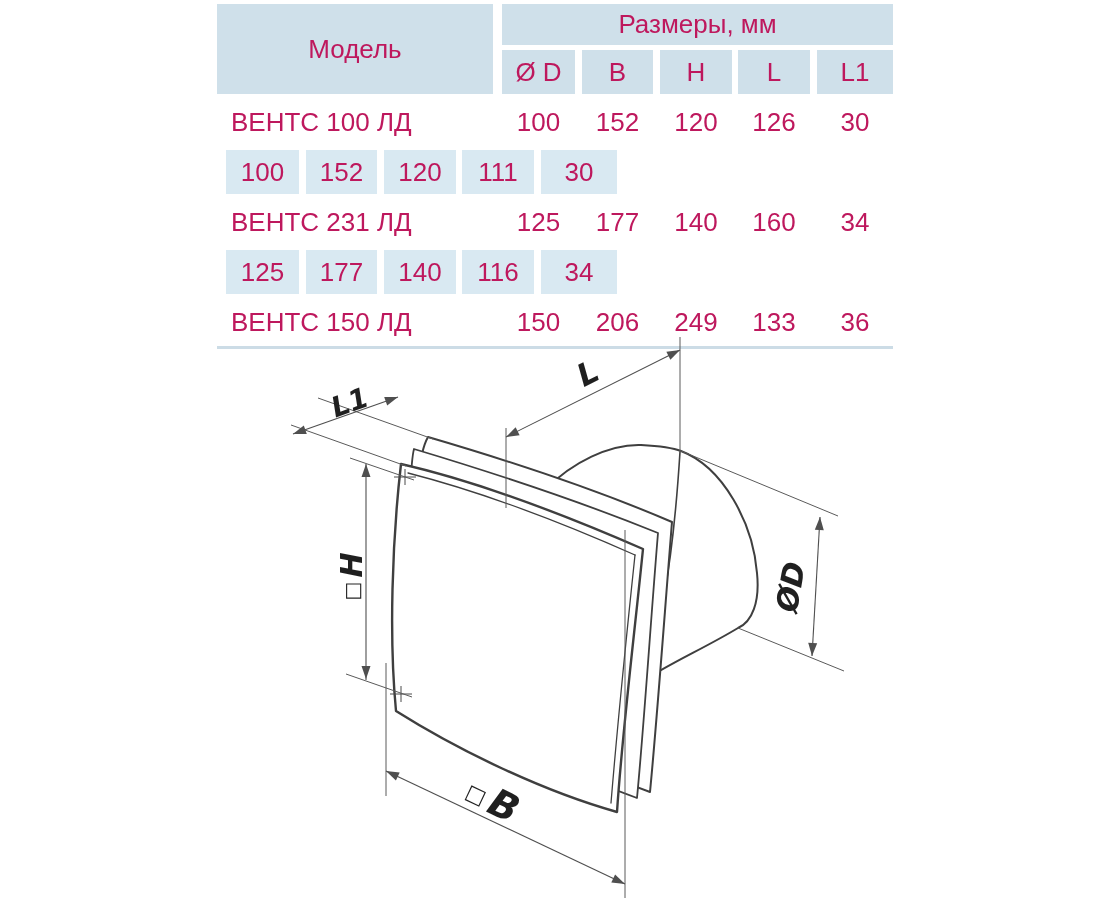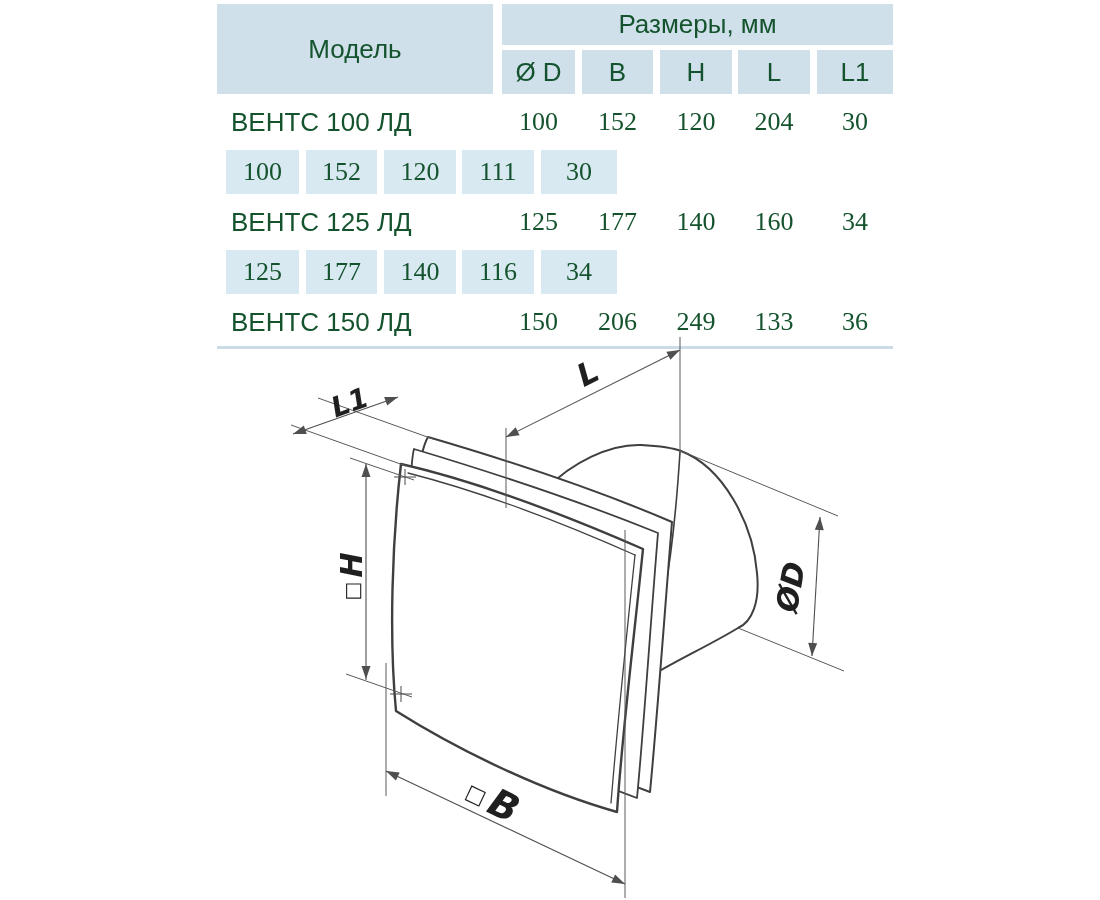--- a/index.html
+++ b/index.html
@@ -1,32 +1,32 @@
 <!DOCTYPE html>
 <html><head>
 <meta charset="utf-8">
 <style>
   html,body{margin:0;padding:0;background:#fff;}
   .stage{position:relative;width:1100px;height:900px;background:#fff;overflow:hidden;
-         font-family:"Liberation Sans","DejaVu Sans",sans-serif;color:#14532d;}
+         font-family:"Liberation Sans","DejaVu Sans",sans-serif;color:#be185d;}
   
   .dim-table{position:absolute;left:217px;top:4px;width:676px;}
   .thead{position:relative;height:90px;}
   .cell{box-sizing:border-box;}
   .model-h{position:absolute;left:0;top:0;width:276px;height:90px;background:#cfe0ea;
            display:flex;align-items:center;justify-content:center;font-size:26px;}
   .sizes-h{position:absolute;left:285px;top:0;width:391px;height:41px;background:#cfe0ea;
            display:flex;align-items:center;justify-content:center;font-size:26px;}
   .subrow{position:absolute;left:285px;top:46px;width:391px;height:44px;display:flex;gap:0;}
   .subrow .sub{background:#cfe0ea;height:44px;display:flex;align-items:center;justify-content:center;font-size:26px;} .c1{width:73px;margin-left:0;} .c2{width:71px;margin-left:7px;}
   .c3{width:72px;margin-left:7px;} .c4{width:72px;margin-left:6px;} .c5{width:76px;margin-left:7px;}
   .trow{display:flex;height:44px;margin-top:6px;}
   .trow:first-of-type{margin-top:5px;}
   .trow .model{display:flex;align-items:center;padding-left:14px;font-size:26px;width:276px;}
-  .trow .num{display:flex;align-items:center;justify-content:center;font-size:26px;font-family:Liberation Serif, serif;}
+  .trow .num{display:flex;align-items:center;justify-content:center;font-size:26px;}
   .trow .gap1{width:9px;}
   .trow.blue .model,.trow.blue .num{background:#d9e9f2;}
   .bottom-line{height:3px;background:#ccdce6;margin-top:2px;}
   
   .diagram{position:absolute;left:0;top:330px;}
   .body-line{fill:#ffffff;stroke:#3f3f3f;stroke-linejoin:round;stroke-linecap:round;}
   .thin{fill:none;stroke:#3f3f3f;stroke-linecap:round;}
   .dim{stroke:#4f4f4f;stroke-width:1.1;fill:none;}
   .ext{stroke:#5a5a5a;stroke-width:1;fill:none;}
   .ah{fill:#4f4f4f;stroke:none;}
@@ -49,35 +49,35 @@
         <div class="cell sub c5">L1</div>
       </div>
     </div>
 
     <div class="trow">
       <div class="cell model">ВЕНТС 100 ЛД</div>
       <div class="gap1"></div>
       <div class="cell num c1">100</div>
       <div class="cell num c2">152</div>
       <div class="cell num c3">120</div>
-      <div class="cell num c4">204</div>
+      <div class="cell num c4">126</div>
       <div class="cell num c5">30</div>
     </div>
 
     <div class="trow blue">
       <div class="gap1"></div>
       <div class="cell num c1">100</div>
       <div class="cell num c2">152</div>
       <div class="cell num c3">120</div>
       <div class="cell num c4">111</div>
       <div class="cell num c5">30</div>
     </div>
 
     <div class="trow">
-      <div class="cell model">ВЕНТС 125 ЛД</div>
+      <div class="cell model">ВЕНТС 231 ЛД</div>
       <div class="gap1"></div>
       <div class="cell num c1">125</div>
       <div class="cell num c2">177</div>
       <div class="cell num c3">140</div>
       <div class="cell num c4">160</div>
       <div class="cell num c5">34</div>
     </div>
 
     <div class="trow blue">
       <div class="gap1"></div>

